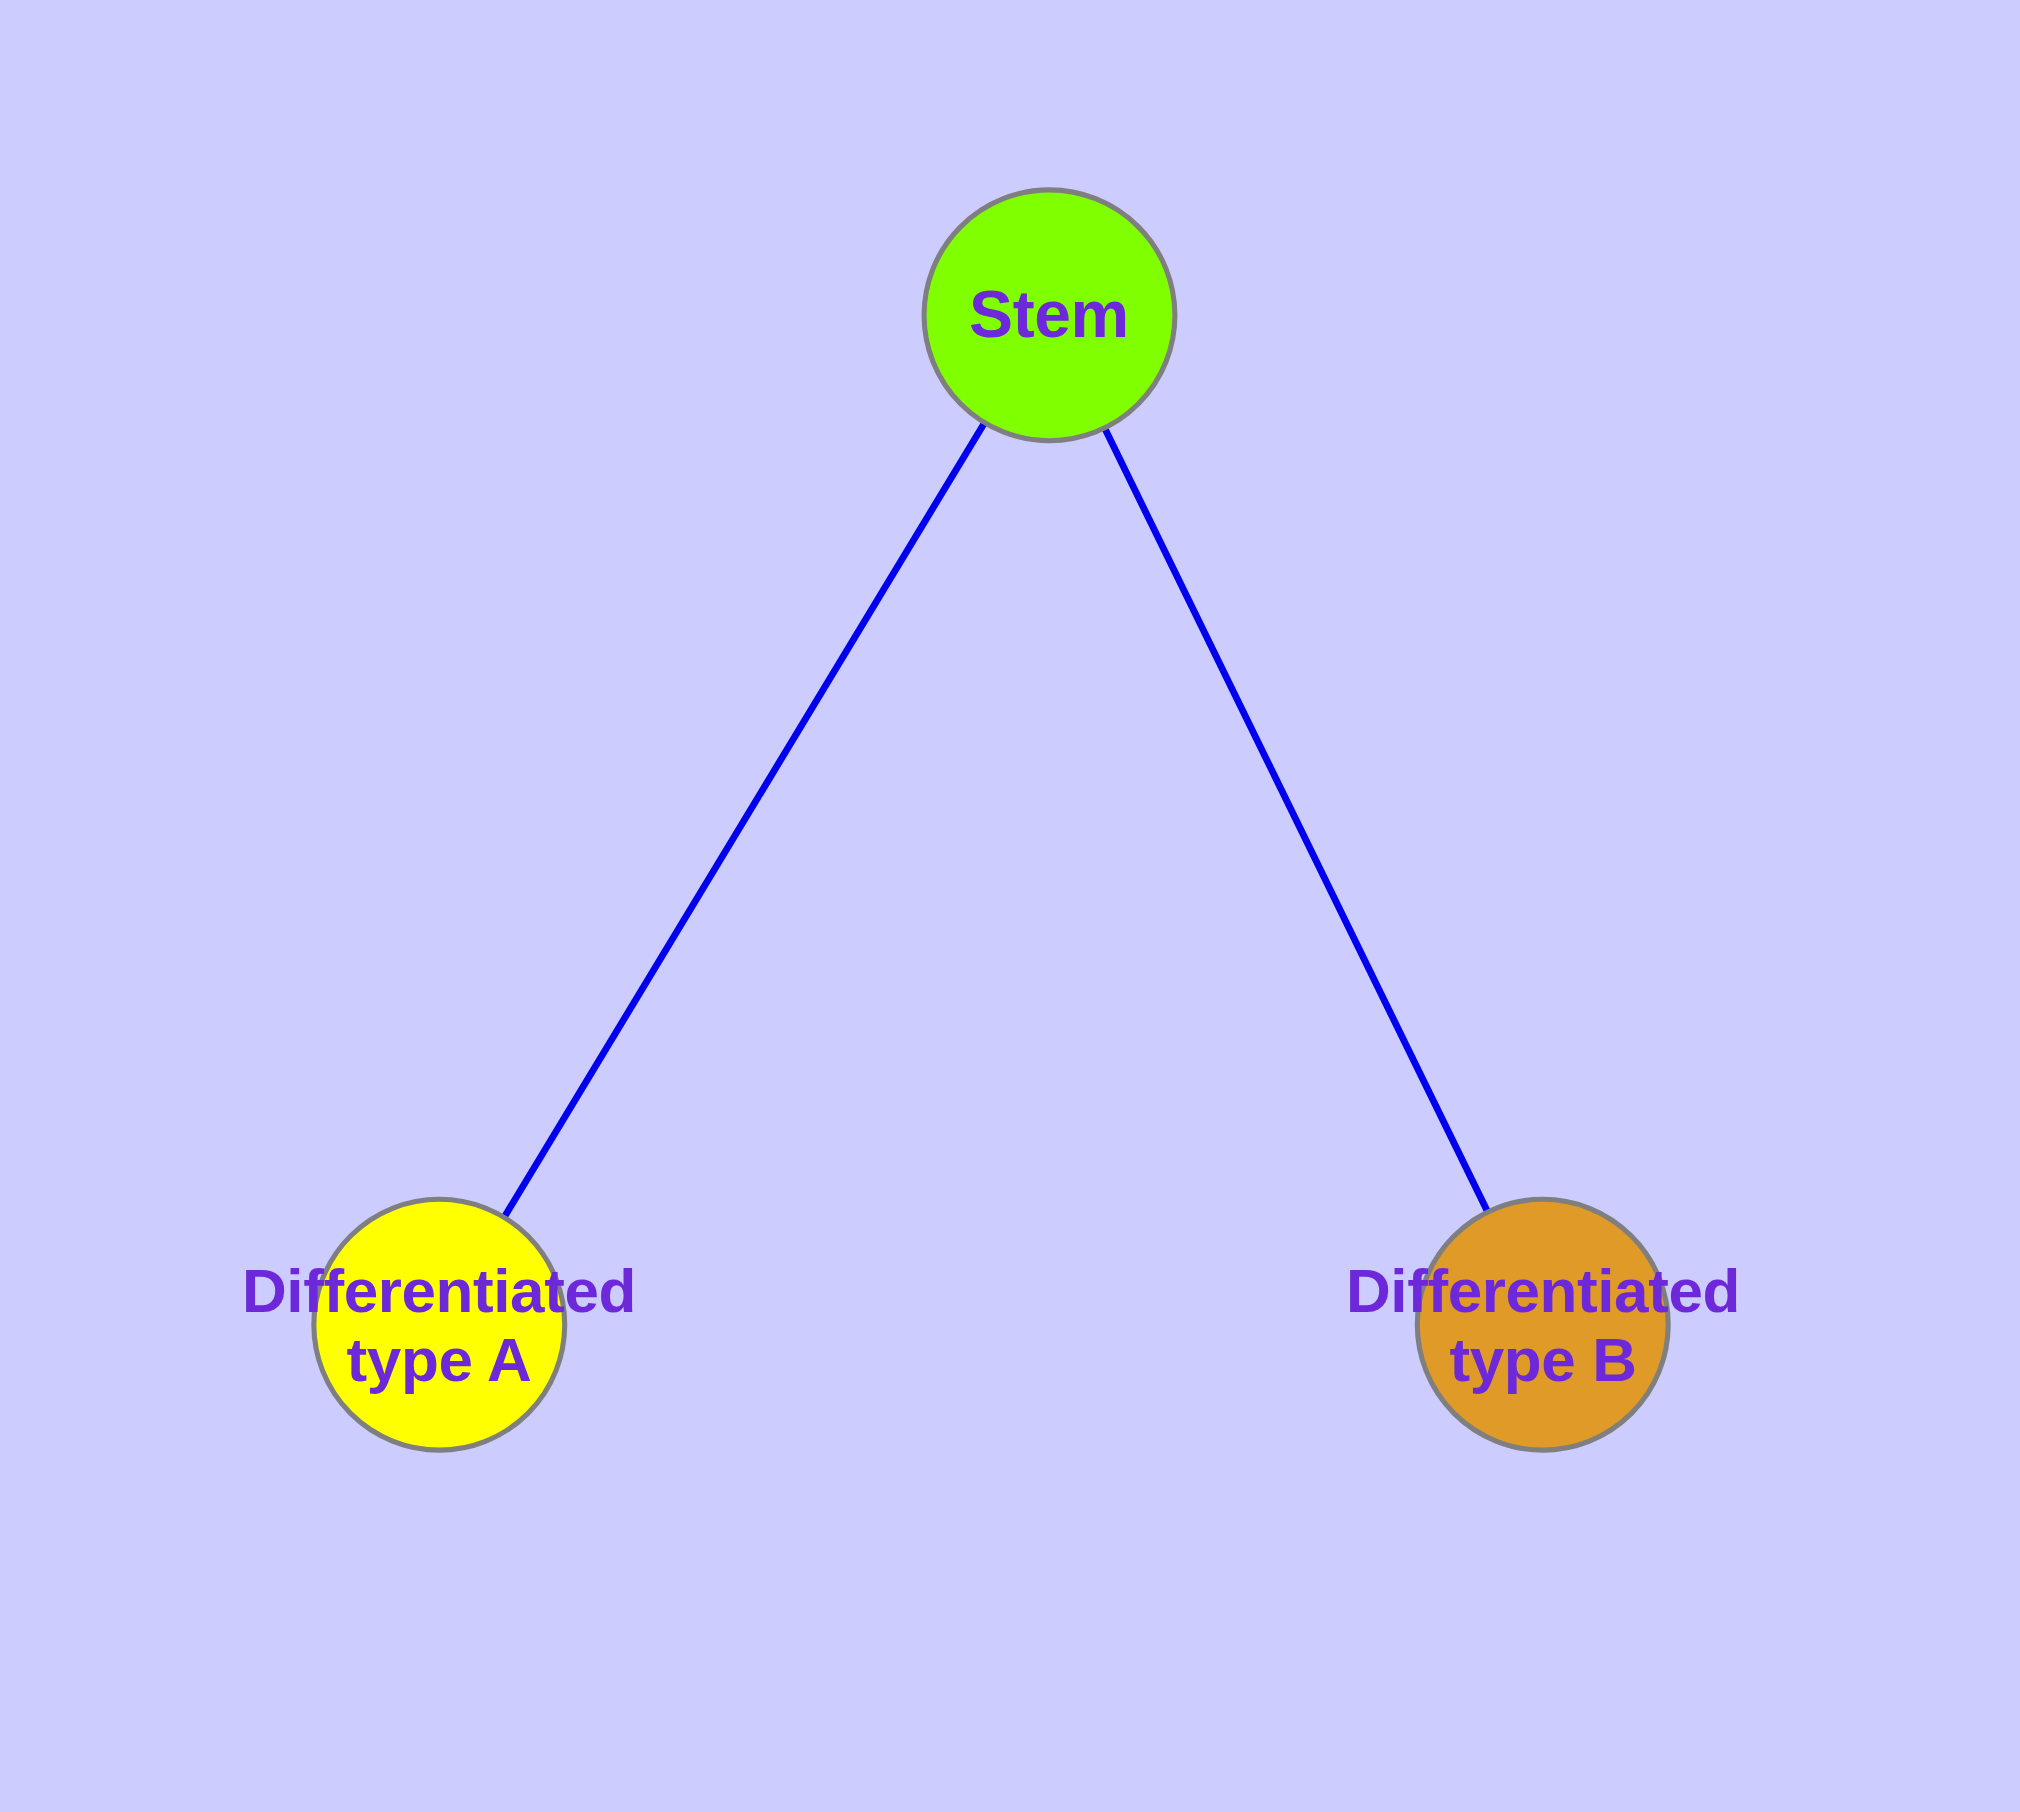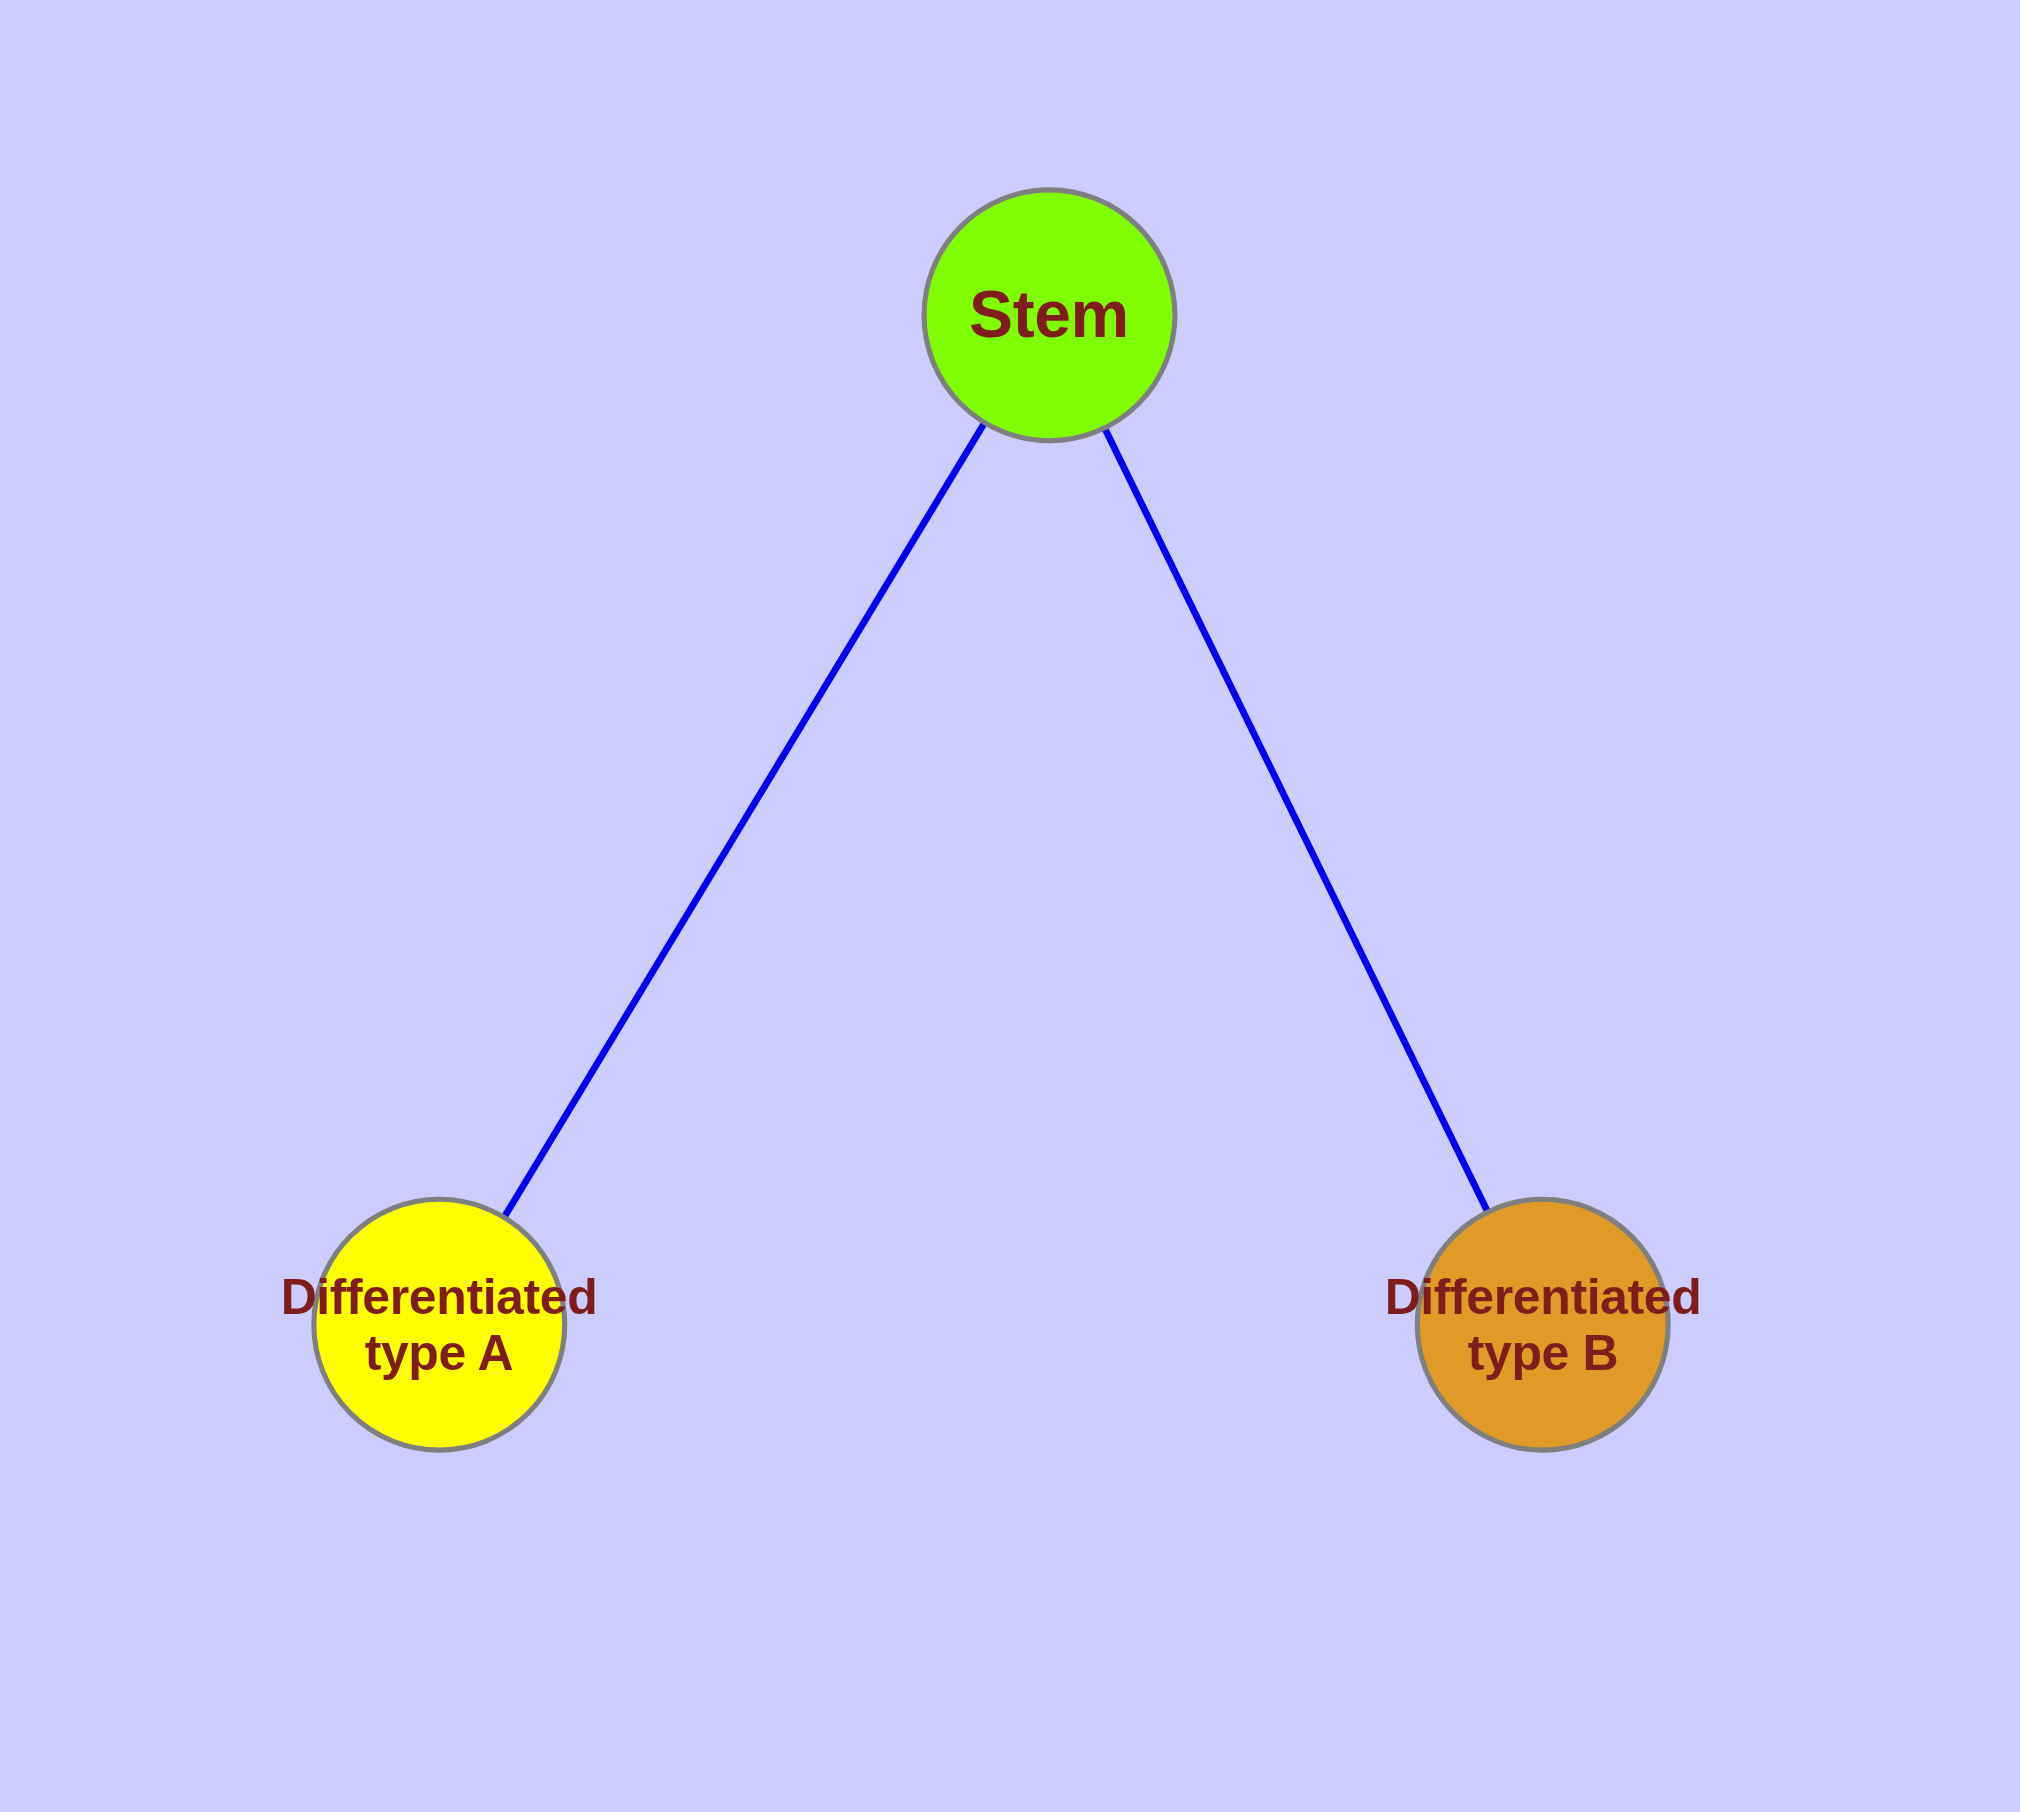--- a/index.html
+++ b/index.html
@@ -22,28 +22,28 @@
     top: 0;
     width: 2021px;
     height: 1812px;
   }
   .node-label {
     position: absolute;
     transform: translate(-50%, -50%);
     text-align: center;
     font-family: "Liberation Sans", sans-serif;
     font-weight: bold;
-    color: #7f1d1d;
+    color: #6d28d9;
     white-space: pre;
     line-height: 1.12;
     pointer-events: none;
     letter-spacing: -0.4px;
   }
   .node-label.big   { font-size: 66px; }
-  .node-label.multi { font-size: 50px; }
+  .node-label.multi { font-size: 62px; }
 </style>
 </head>
 <body>
 
 <div id="canvas">
 
   <svg id="graph-svg" viewBox="0 0 2384 2138" xmlns="http://www.w3.org/2000/svg">
 
     <g>
       <line id="edge-stem-to-diff-a" x1="1160.5015814420829" y1="500.1953006978879" x2="595.4984185579171" y2="1434.804699302112" stroke="#0000ee" stroke-width="8" stroke-linecap="butt"></line>

